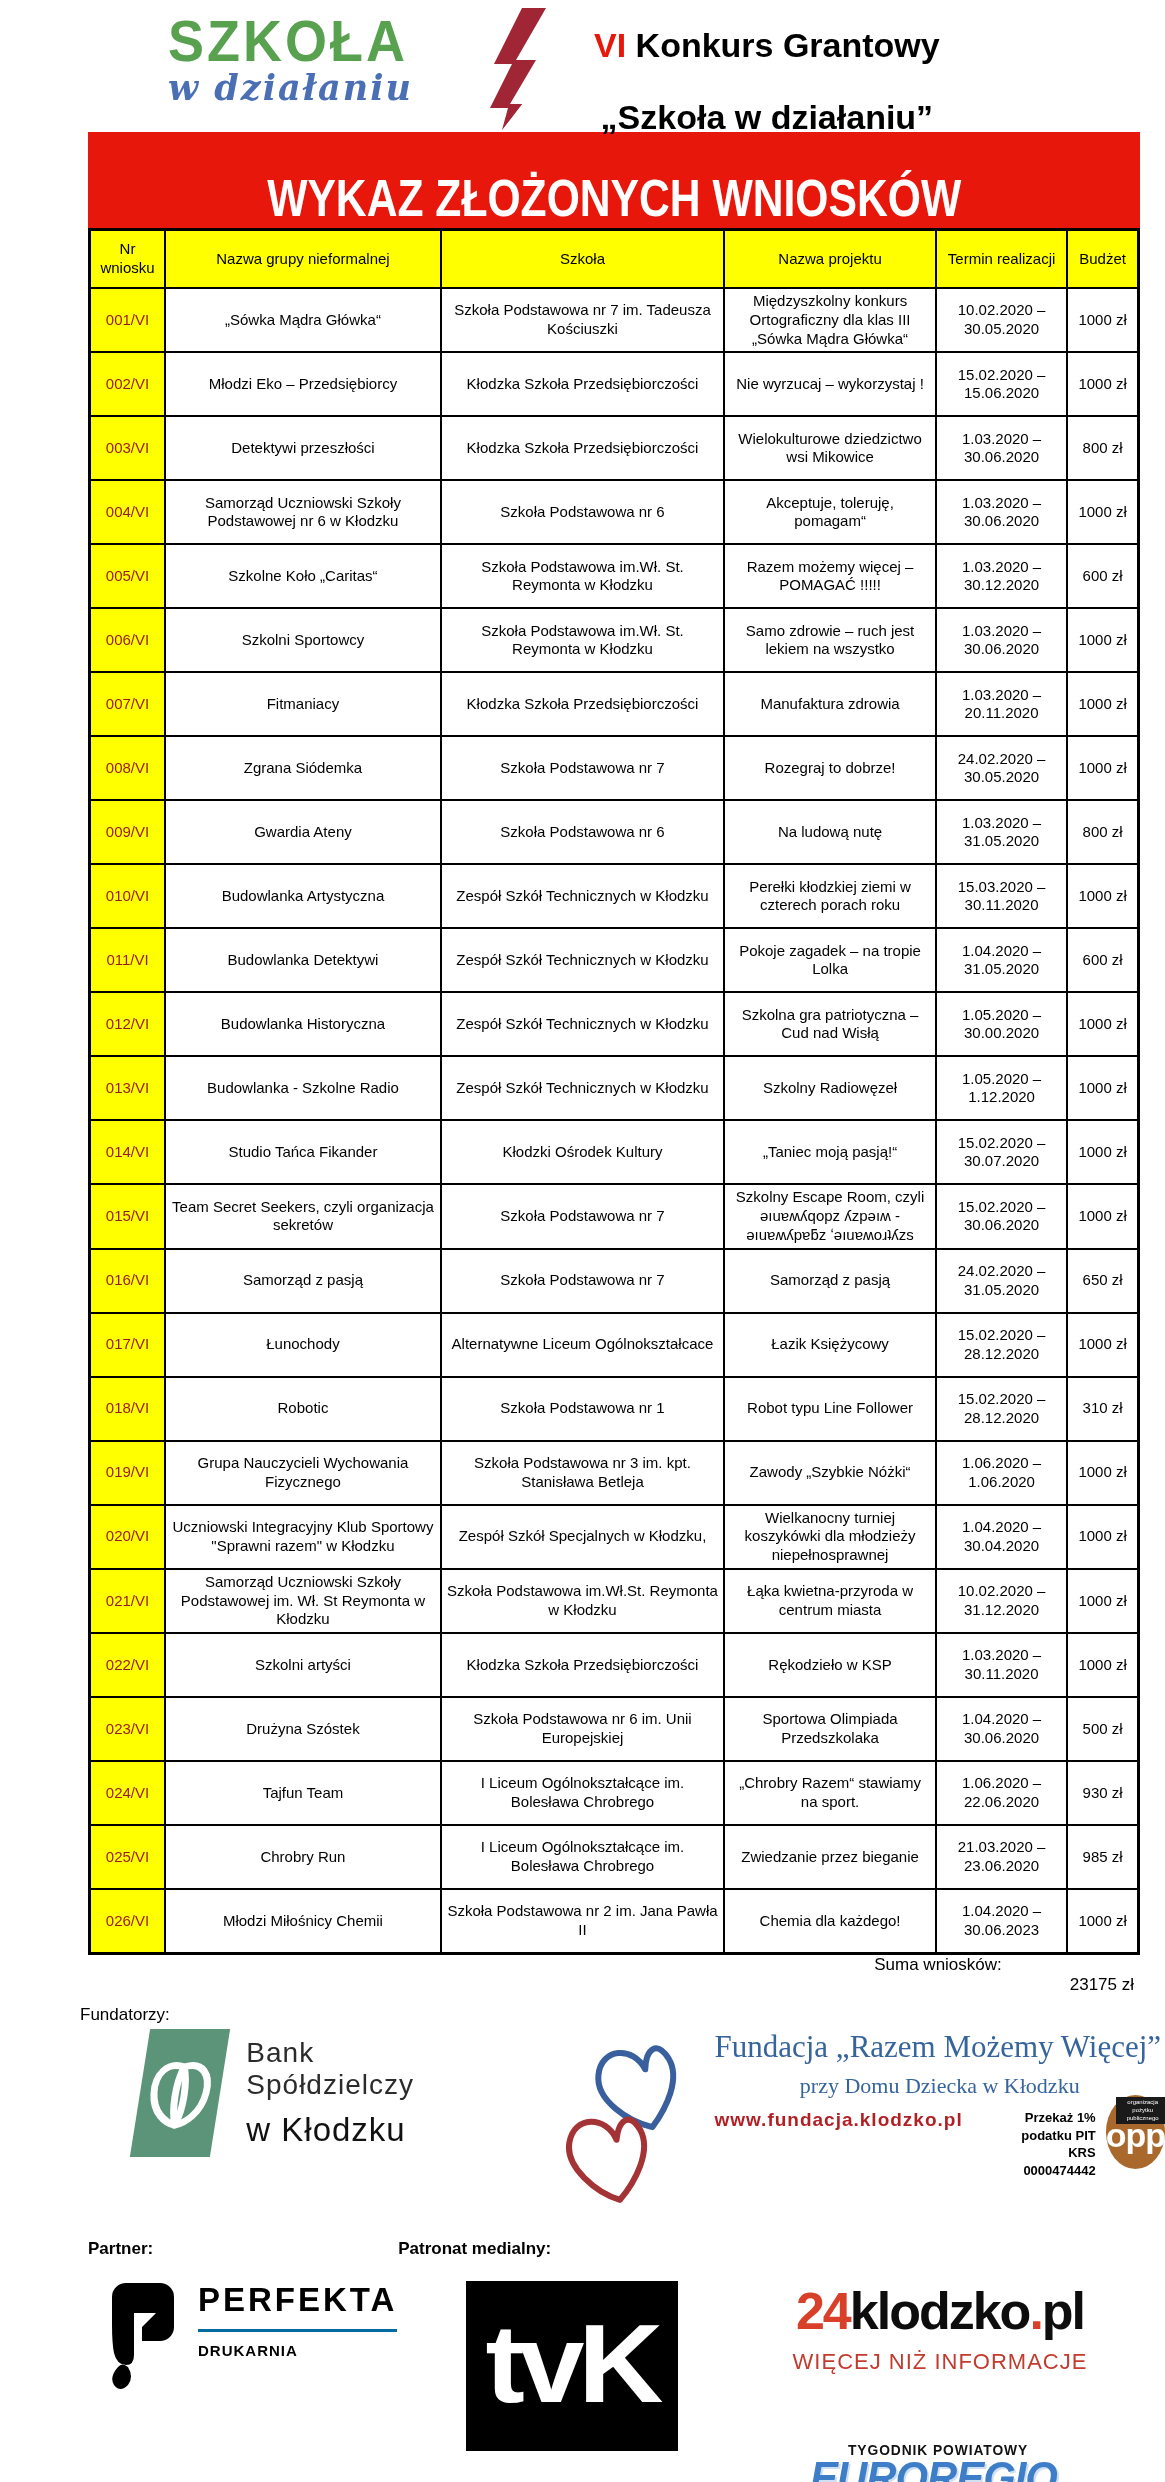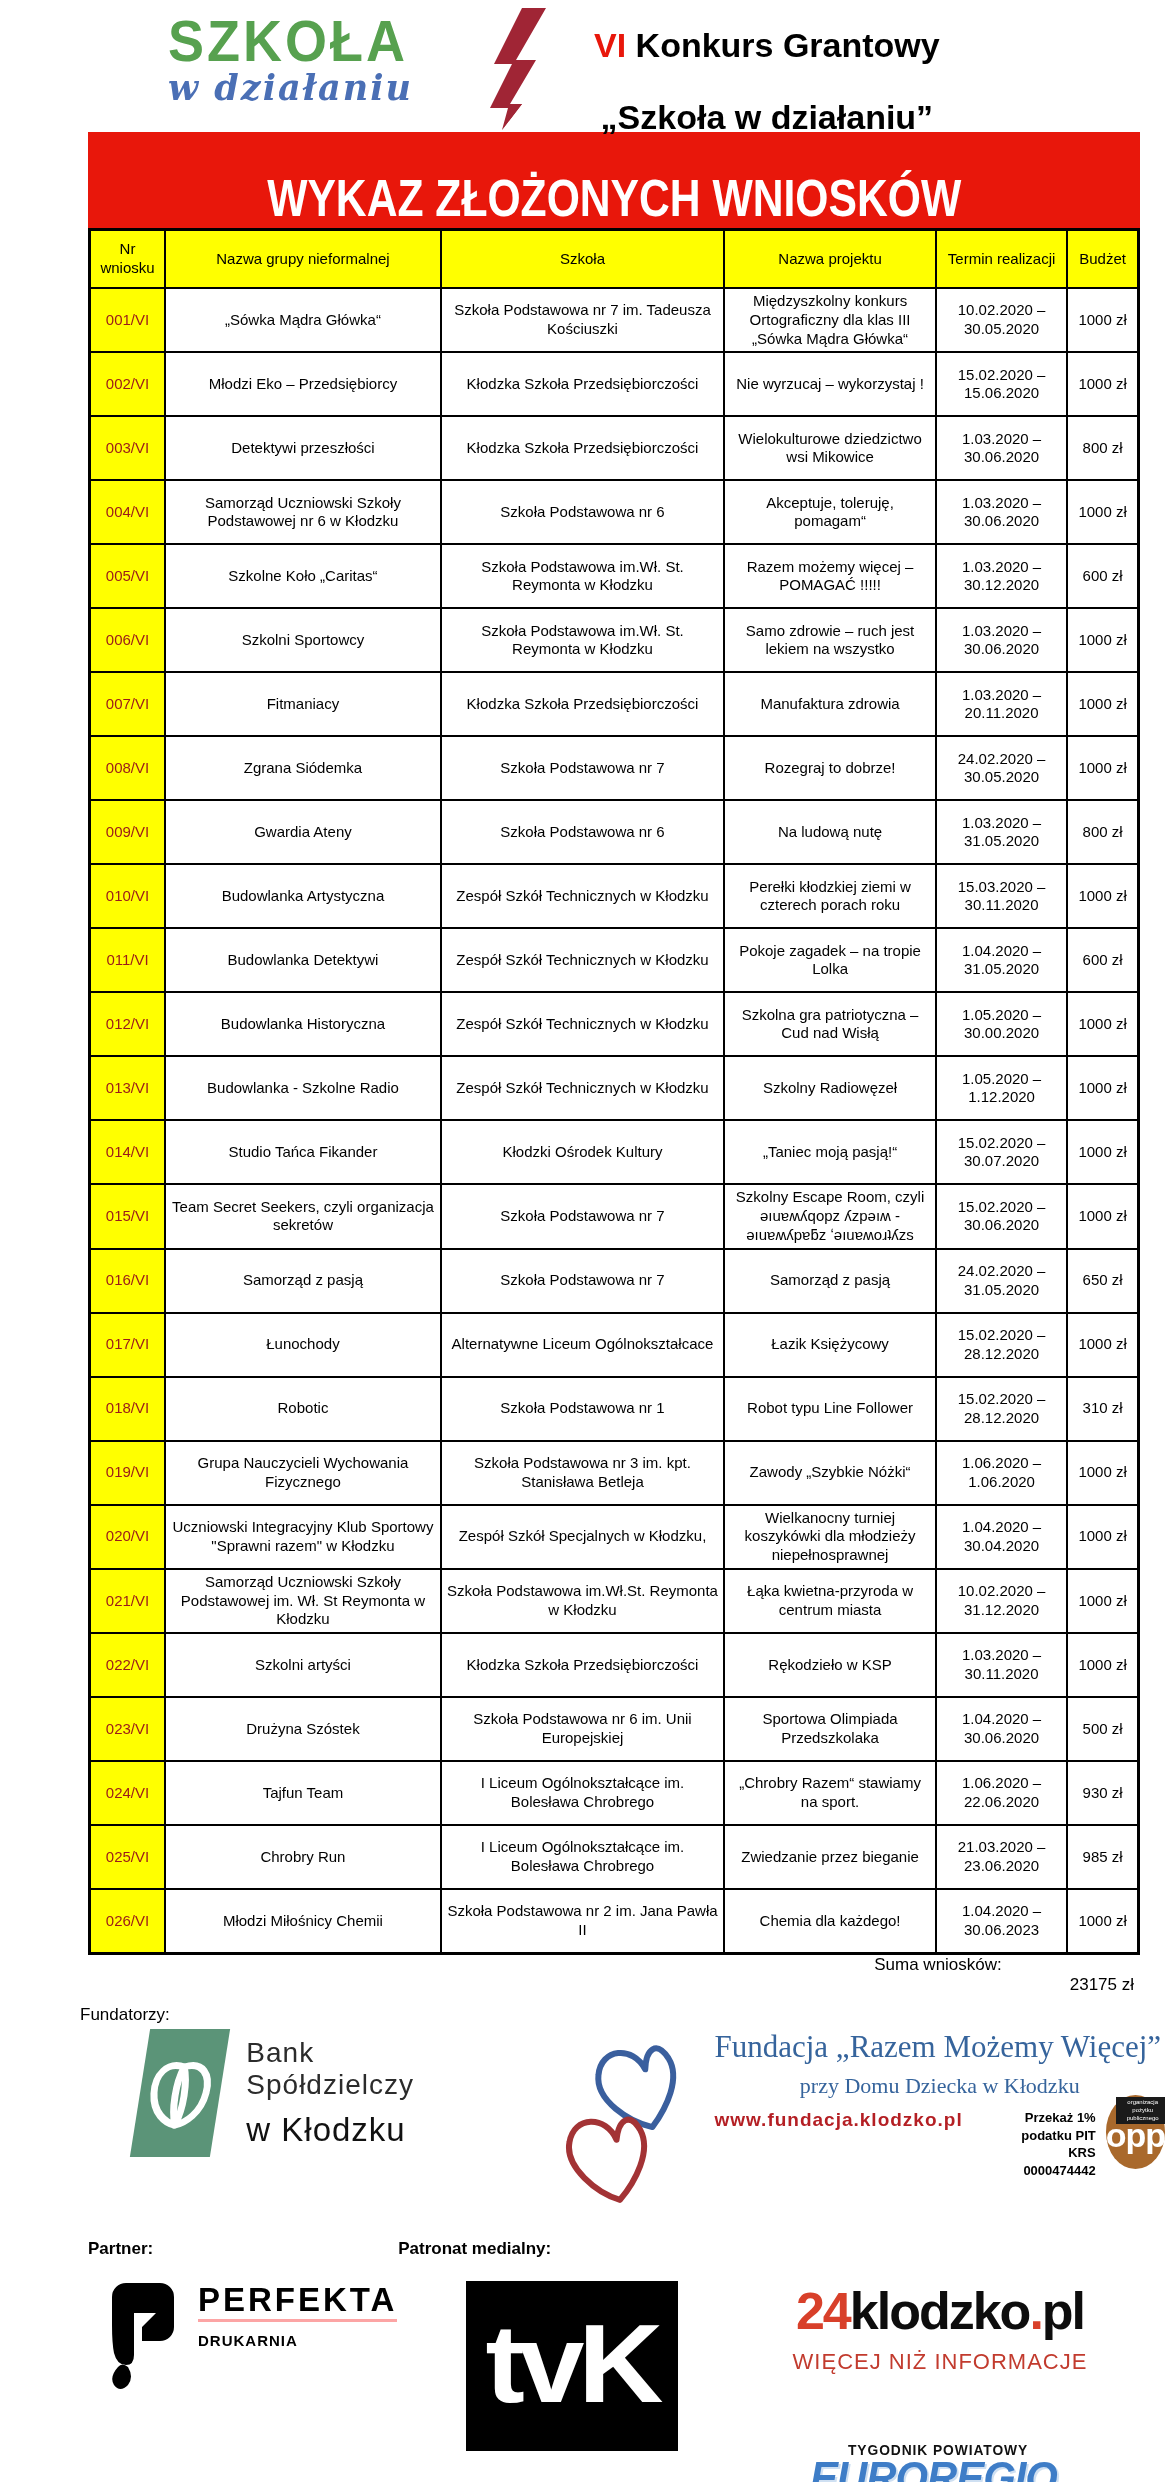--- a/index.html
+++ b/index.html
@@ -63,21 +63,21 @@
   .opp-top{position:absolute;top:2px;left:10px;background:#1a1a1a;color:#fff;font-size:6px;line-height:1.3;padding:2px 3px;text-align:center;width:48px;}
 
   .partner-labels{display:flex;margin-top:16px;}
   .partner-label{font-size:17px;font-weight:700;margin-left:88px;}
   .patronat-label{font-size:17px;font-weight:700;margin-left:245px;}
 
   .partners-row{display:flex;align-items:flex-start;margin-top:22px;}
   
   .perfekta{display:flex;align-items:flex-start;margin-left:112px;width:300px;}
   .perfekta-text{margin-left:16px;}
-  .perfekta-name{font-size:33px;font-weight:800;letter-spacing:3px;border-bottom:3px solid #fca5a5;}
+  .perfekta-name{font-size:33px;font-weight:800;letter-spacing:3px;border-bottom:3px solid #0369a1;padding-bottom:10px;}
   .perfekta-sub{font-size:15px;font-weight:700;margin-top:10px;letter-spacing:1px;}
   
   .media-col{margin-left:52px;width:215px;display:flex;flex-direction:column;align-items:center;}
   .tvk-box{width:212px;height:170px;background:#000;display:flex;align-items:center;justify-content:center;overflow:hidden;}
   .tvk-text{color:#fff;font-size:118px;font-weight:800;letter-spacing:-6px;line-height:1;margin-top:-6px;transform:scaleY(0.95);}
   
   .right-col{margin-left:96px;width:330px;display:flex;flex-direction:column;align-items:center;}
   .k24{font-size:52px;font-weight:800;letter-spacing:-2px;white-space:nowrap;}
   .k24-red{color:#d8402a;}
   .k24-black{color:#0d0d0d;}

